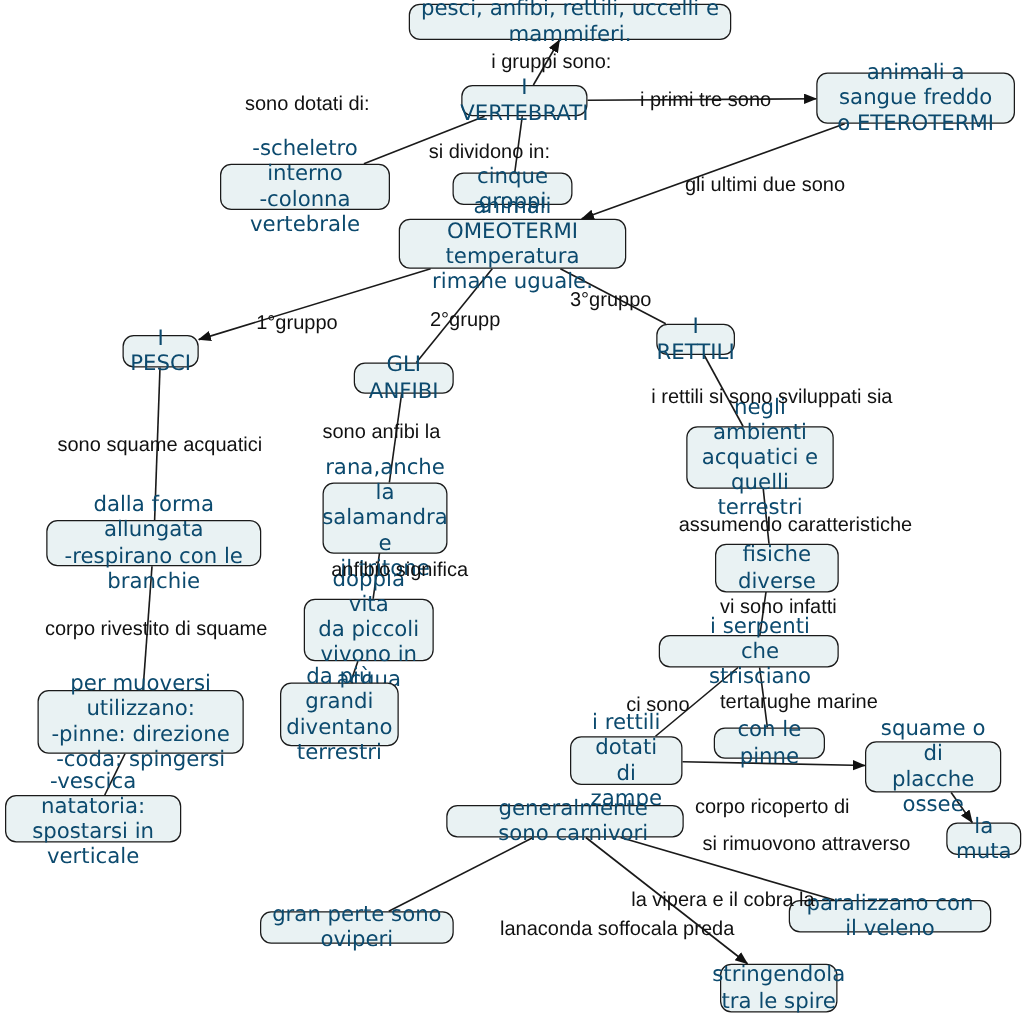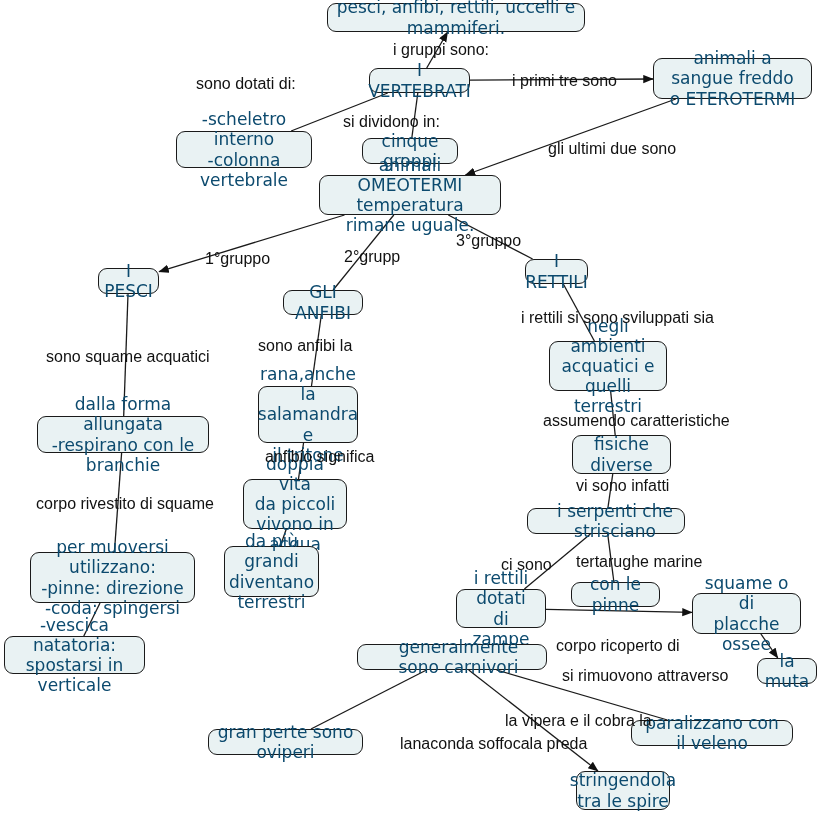--- a/index.html
+++ b/index.html
@@ -111,21 +111,21 @@
 terrestri</div>
       <div class="node" style="left: 258px; top: 386px; width: 100px; height: 57px;">rana,anche la
 salamandra e
 il tritone</div>
       <div class="node" style="left: 37px; top: 416px; width: 172px; height: 37px;">dalla forma allungata
 -respirano con le branchie</div>
       <div class="node" style="left: 572px; top: 435px; width: 99px; height: 39px;">fisiche diverse</div>
       <div class="node" style="left: 243px; top: 479px; width: 104px; height: 50px;">doppia vita
 da piccoli
 vivono in acqua</div>
-      <div class="node" style="left: 527px; top: 508px; width: 158px; height: 26px; padding-left: 25px;">i serpenti che strisciano</div>
+      <div class="node" style="left: 527px; top: 508px; width: 144px; height: 26px; padding-left: 25px;">i serpenti che strisciano</div>
       <div class="node" style="left: 30px; top: 552px; width: 165px; height: 51px;">per muoversi utilizzano:
 -pinne: direzione
 -coda: spingersi</div>
       <div class="node" style="left: 224px; top: 546px; width: 95px; height: 51px;">da più grandi
 diventano
 terrestri</div>
       <div class="node" style="left: 571px; top: 582px; width: 89px; height: 25px;">con le pinne</div>
       <div class="node" style="left: 456px; top: 589px; width: 90px; height: 39px;">i rettili dotati
 di zampe</div>
       <div class="node" style="left: 692px; top: 593px; width: 109px; height: 41px;">squame o di

